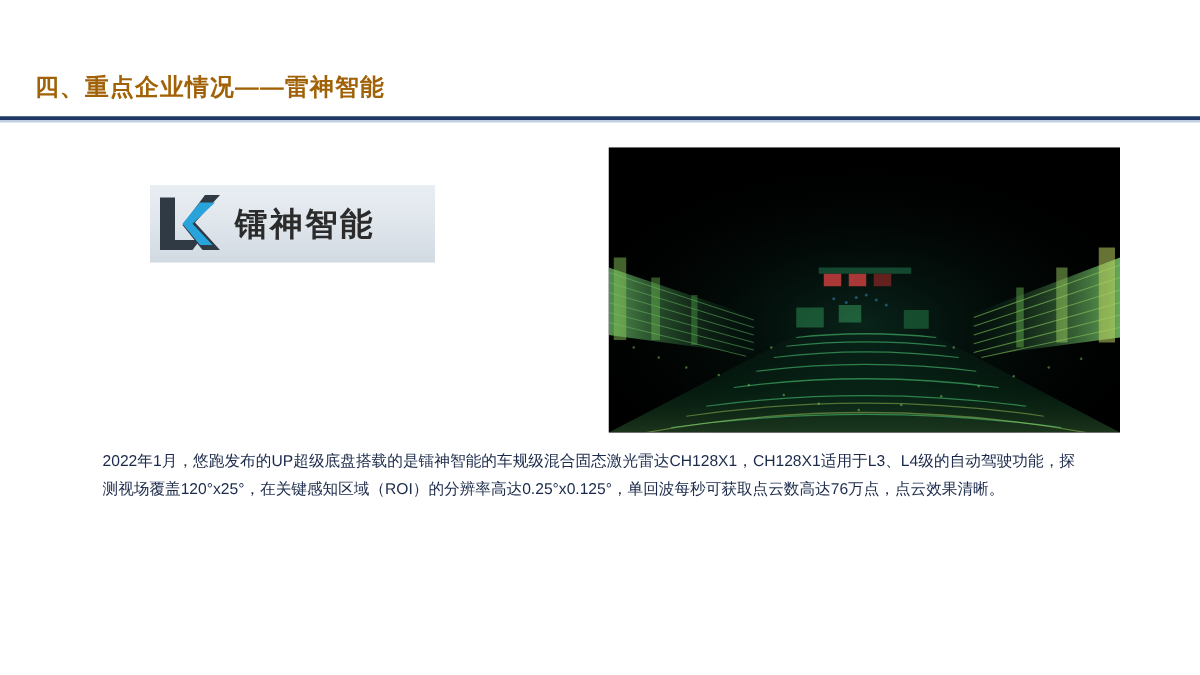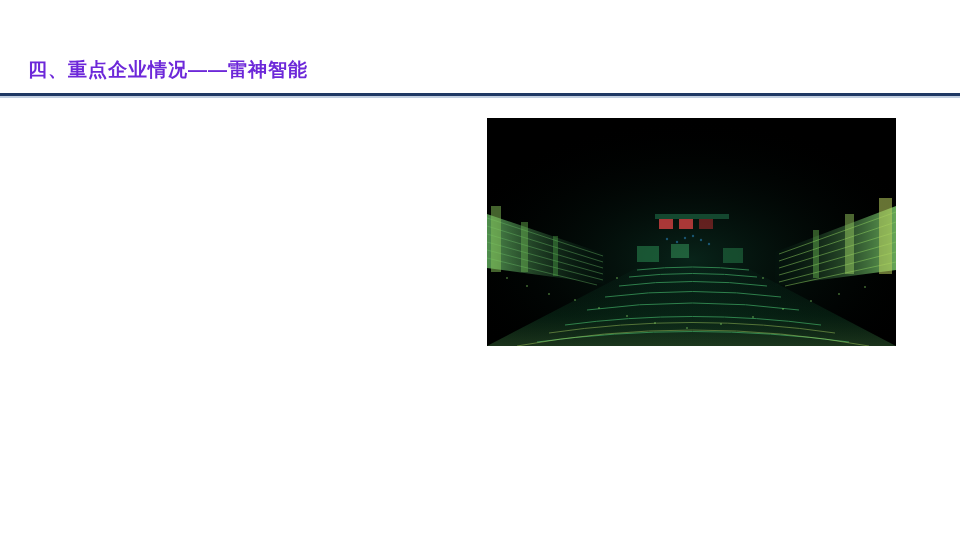--- a/index.html
+++ b/index.html
@@ -19,21 +19,21 @@
     inset: 0;
     background: #ffffff;
   }
   
   .title {
     position: absolute;
     left: 28px;
     top: 57px;
     font-size: 19px;
     font-weight: bold;
-    color: #6d28d9;
+    color: #a16207;
     letter-spacing: 1px;
     white-space: nowrap;
   }
   .title-rule {
     position: absolute;
     left: 0;
     top: 93px;
     width: 960px;
     height: 4px;
   }
@@ -126,22 +126,33 @@
 
 <div class="slide">
 
   <div class="title">四、重点企业情况——雷神智能</div>
 
   <div class="title-rule">
     <div class="bar-dark"></div>
     <div class="bar-light"></div>
   </div>
 
-
-
+  <div class="logo-box">
+    <div class="logo-mark">
+      <svg width="66" height="62" viewBox="0 0 66 62" xmlns="http://www.w3.org/2000/svg">
+        <polygon points="8,10 20,10 20,44 40,44 34,52 8,52" fill="#2f3a44"></polygon>
+        <polygon points="44,8 56,8 36,30 56,52 42,52 26,32" fill="#2f3a44"></polygon>
+        <polygon points="40,14 52,14 34,31 50,48 40,48 26,31" fill="#29a3dc"></polygon>
+      </svg>
+    </div>
+    <div class="logo-text">镭神智能</div>
+  </div>
+
+
+  <div class="para-2">2022年1月，悠跑发布的UP超级底盘搭载的是镭神智能的车规级混合固态激光雷达CH128X1，CH128X1适用于L3、L4级的自动驾驶功能，探测视场覆盖120°x25°，在关键感知区域（ROI）的分辨率高达0.25°x0.125°，单回波每秒可获取点云数高达76万点，点云效果清晰。</div>
 
   <div class="pc-frame">
     <svg class="pc-canvas" viewBox="0 0 409 228" xmlns="http://www.w3.org/2000/svg">
       <defs>
         <radialGradient id="glow" cx="50%" cy="62%" r="62%">
           <stop offset="0%" stop-color="#0a2a1e" stop-opacity="0.85"></stop>
           <stop offset="100%" stop-color="#000000" stop-opacity="0"></stop>
         </radialGradient>
         <linearGradient id="roadG" x1="0" y1="0" x2="0" y2="1">
           <stop offset="0%" stop-color="#0d4a33" stop-opacity="0.15"></stop>

